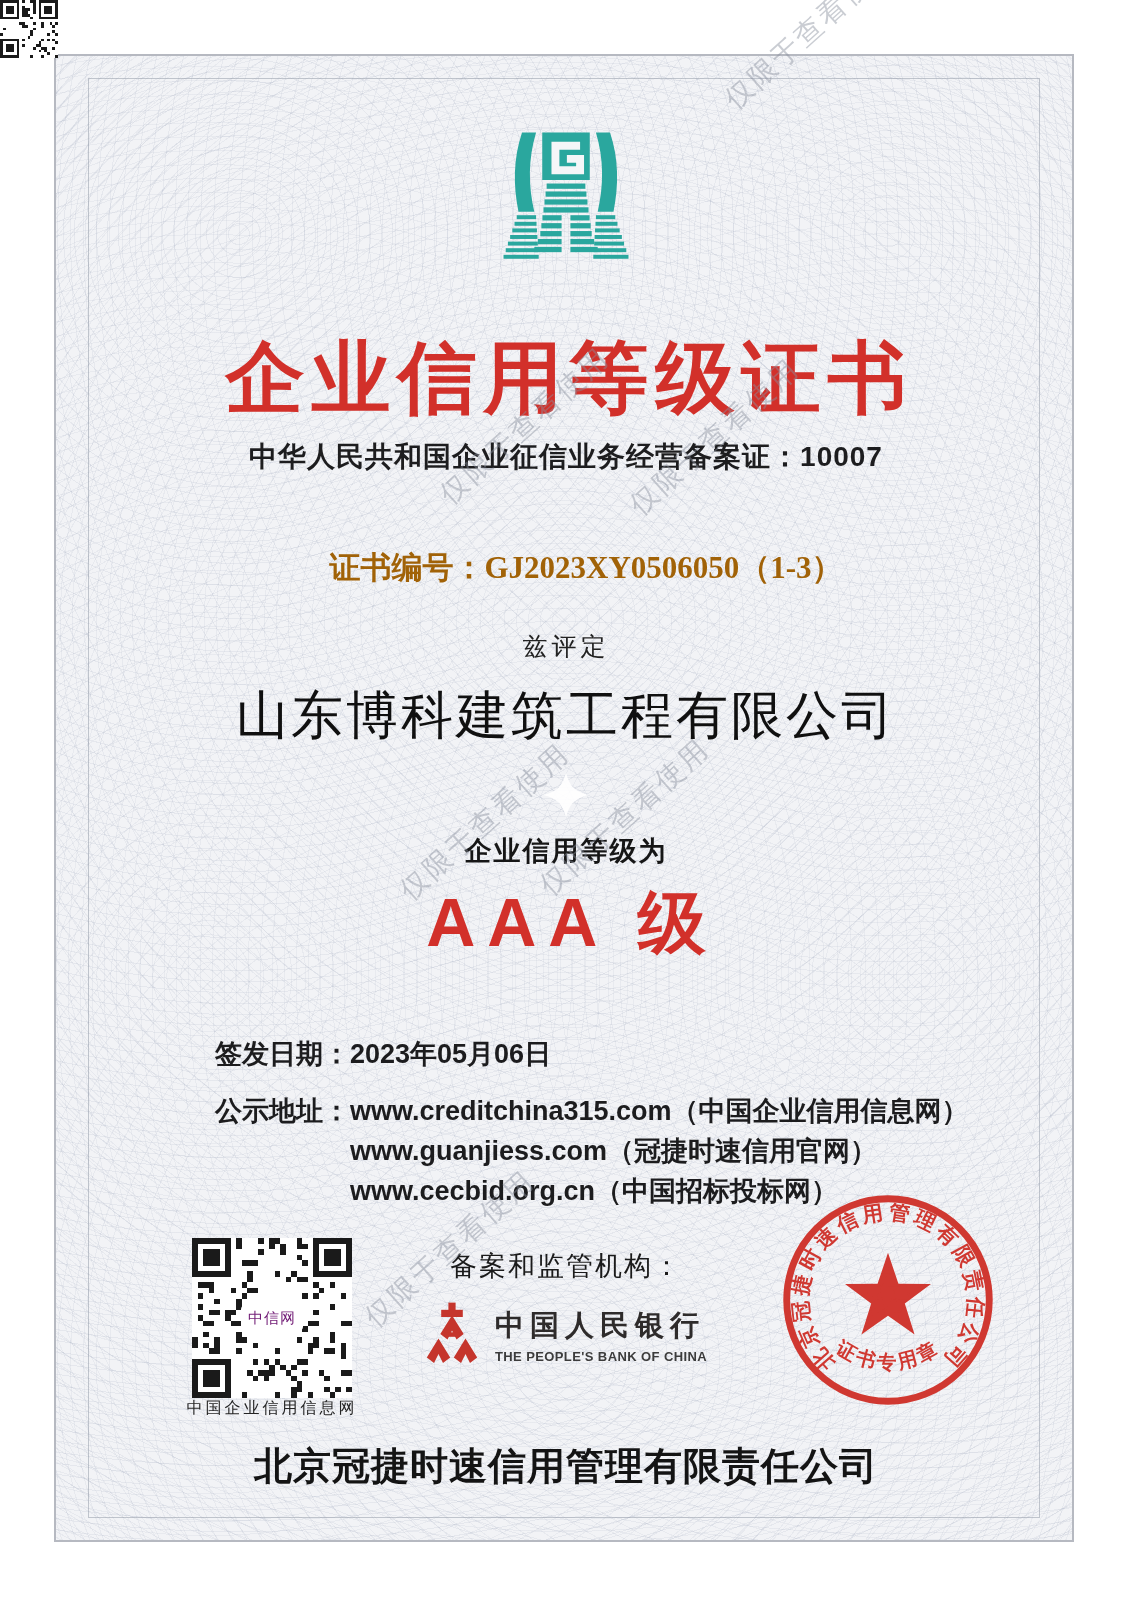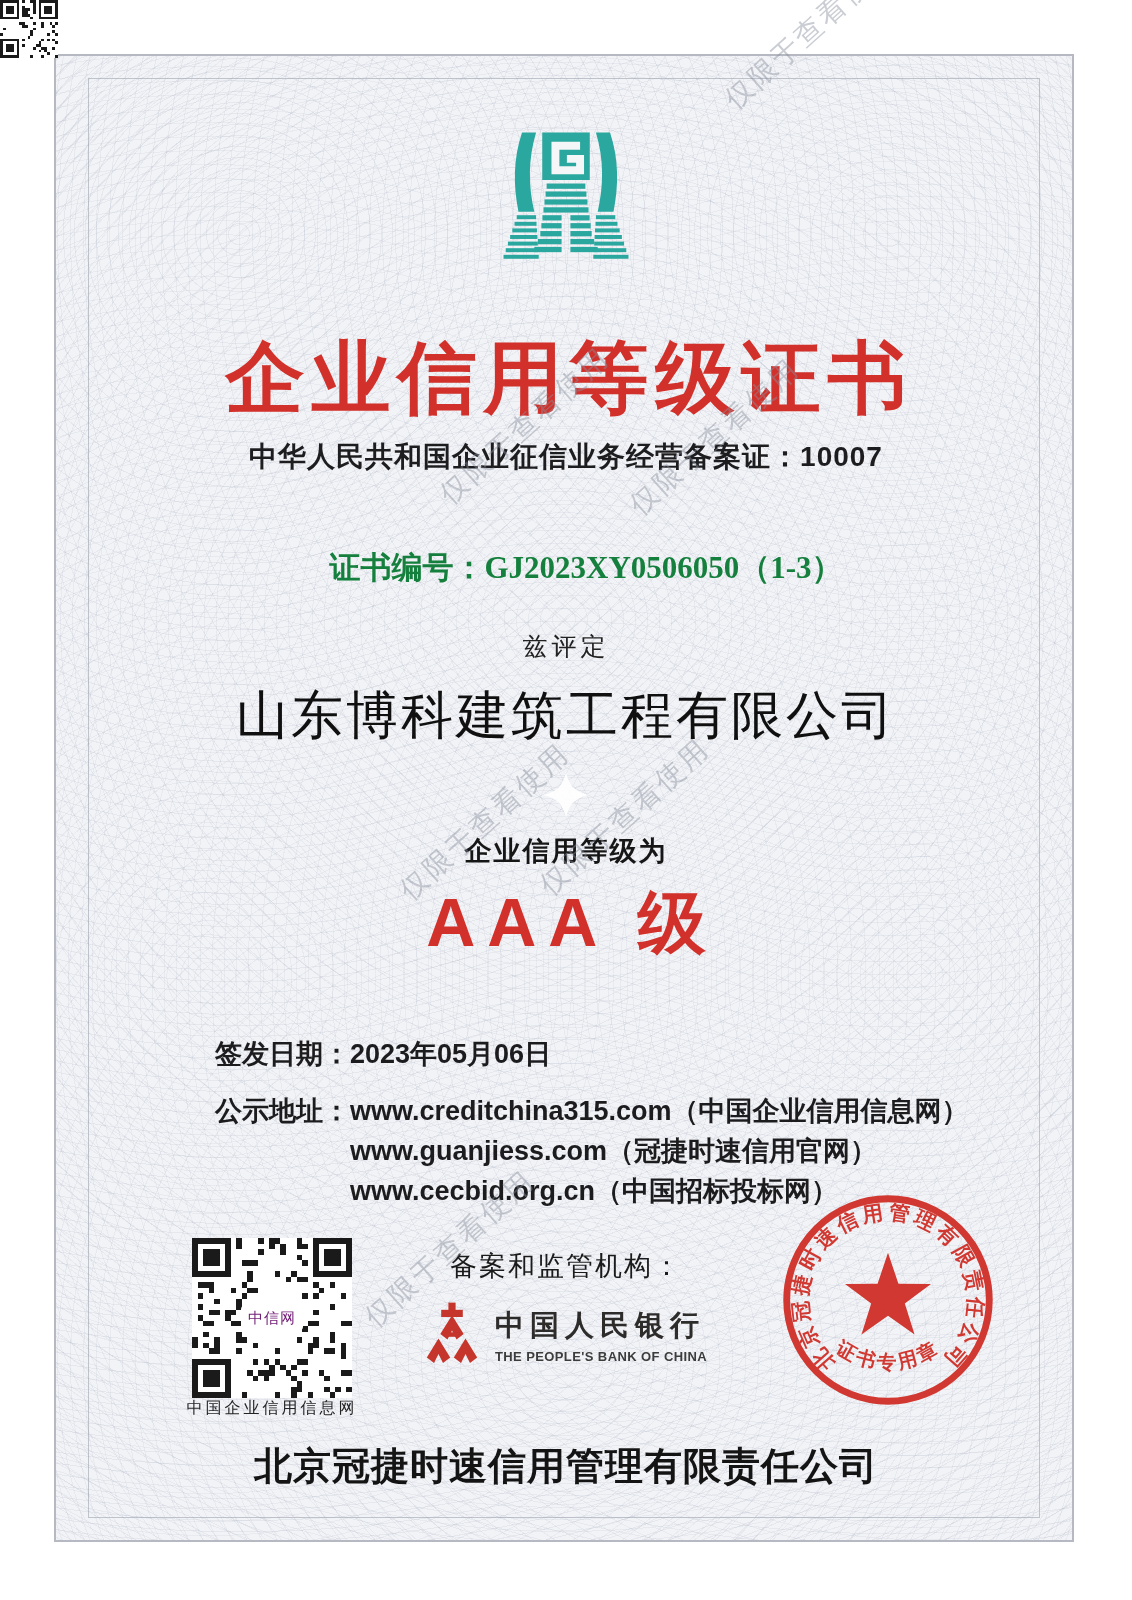--- a/index.html
+++ b/index.html
@@ -33,21 +33,21 @@
   .content{position:absolute;inset:0;z-index:2;}
   .abs{position:absolute;}
   .ctr{left:0;right:0;text-align:center;}
 
   .logo{left:478px;top:116px;width:176px;height:172px;}
   .title{top:326px;font-size:79px;font-weight:700;color:var(--title-red,#d2302a);
          letter-spacing:7px;text-indent:7px;}
   .subtitle{top:438px;font-size:28px;font-weight:700;color:#1d1d1f;letter-spacing:1px;}
 
   .certno{top:547px;font-size:31px;font-weight:700;
-          font-family:"Liberation Serif","DejaVu Serif",serif;color:#15803d;margin-left:40px;}
+          font-family:"Liberation Serif","DejaVu Serif",serif;color:#a16207;margin-left:40px;}
   .hereby{top:630px;font-size:25px;color:#222;font-family:"Liberation Serif","DejaVu Serif",serif;
           letter-spacing:4px;}
   .company{top:681px;font-size:52px;letter-spacing:3px;color:#101010;
            font-family:"Liberation Serif","DejaVu Serif",serif;}
   .sparkle{left:543px;top:772px;width:46px;height:46px;}
   .rating-intro{top:833px;font-size:27px;font-weight:700;letter-spacing:2px;color:#161616;}
   .rating{top:878px;font-size:68px;font-weight:700;color:var(--title-red,#d2302a);
           letter-spacing:12px;text-indent:12px;}
 
   .date-issue{left:215px;top:1036px;font-size:27px;font-weight:700;}

